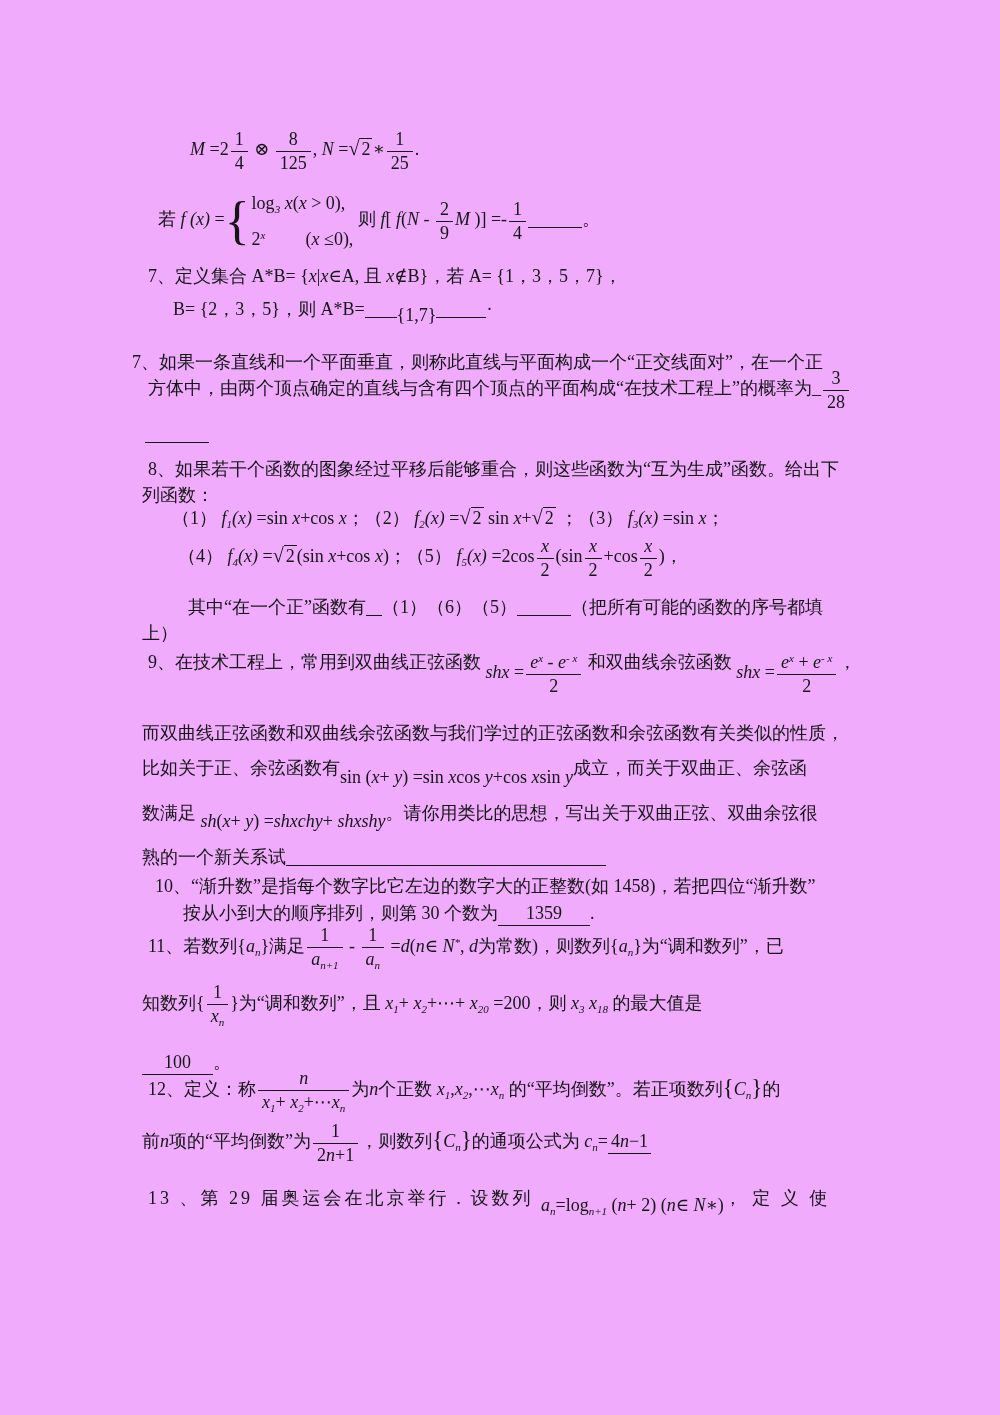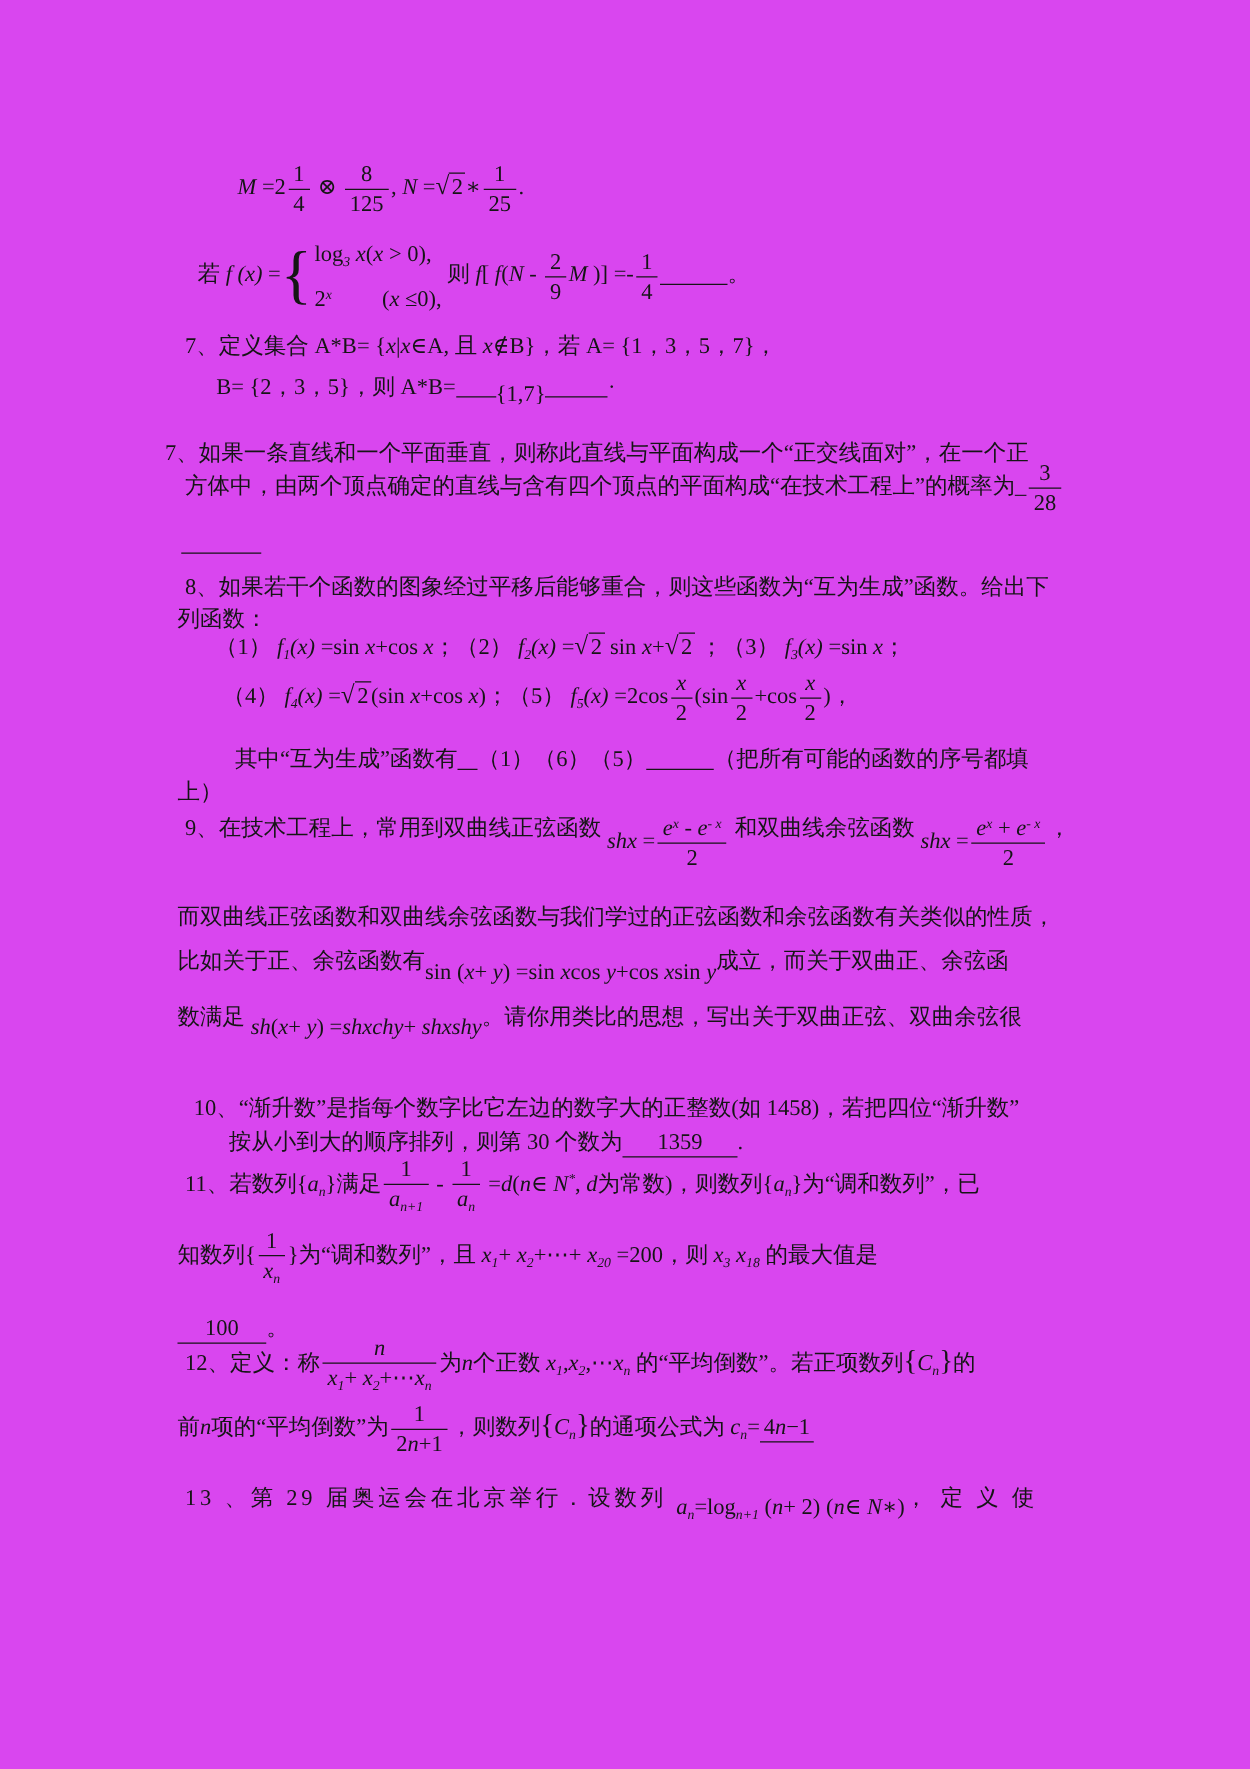--- a/index.html
+++ b/index.html
@@ -1,17 +1,17 @@
 <!DOCTYPE html>
 <html><head>
 <meta charset="utf-8">
 <style>
   html,body{margin:0;padding:0;background:#fff;}
   .page{
-    position:relative;width:1000px;height:1415px;background:#d946ef;
+    position:relative;width:1000px;height:1415px;background:#f0abfc;
     font-family:"Liberation Serif","DejaVu Serif",serif;
     font-size:18px;color:#151515;overflow:hidden;
   }
   .line{position:absolute;white-space:nowrap;line-height:24px;}
   .t{font-style:normal;}
   .m{font-style:italic;}
   .dn{font-size:11px;font-style:italic;vertical-align:-4px;}
   .up{font-size:11px;font-style:italic;vertical-align:6px;}
   .grp{position:relative;display:inline-block;}
   .frac{display:inline-block;vertical-align:middle;text-align:center;margin:0 2px;line-height:1.15;}
@@ -42,26 +42,27 @@
       </span><span class="t"> 则 </span><span class="m">f</span><span class="t">[ </span><span class="m">f</span><span class="t">(</span><span class="m">N</span><span class="t"> - </span><span class="frac"><span class="num"><span class="t">2</span></span><span class="den"><span class="t">9</span></span></span><span class="m">M</span><span class="t"> )] =-</span><span class="frac"><span class="num"><span class="t">1</span></span><span class="den"><span class="t">4</span></span></span><span class="blank" style="width: 54px;"></span><span class="t">。</span></div>
   <div class="line" style="left: 148px; top: 264px;"><span class="t">7、定义集合 A*B= {</span><span class="m">x</span><span class="t">|</span><span class="m">x</span><span class="t">∈A, 且 </span><span class="m">x</span><span class="t">∉B}，若 A= {1，3，5，7}，</span></div>
   <div class="line" style="left: 173px; top: 297px;"><span class="t">B= {2，3，5}，则 A*B=</span><span class="blank" style="width: 32px;"></span><span class="t" style="position: relative; top: 6px;">{1,7}</span><span class="blank" style="width: 50px;"></span><span class="t">·</span></div>
   <div class="line" style="left: 132px; top: 350px;"><span class="t">7、如果一条直线和一个平面垂直，则称此直线与平面构成一个“正交线面对”，在一个正</span></div>
   <div class="line" style="left: 148px; top: 368px;"><span class="t">方体中，由两个顶点确定的直线与含有四个顶点的平面构成“在技术工程上”的概率为_</span><span class="frac"><span class="num"><span class="t">3</span></span><span class="den"><span class="t">28</span></span></span></div>
   <div class="line" style="left: 145px; top: 422px;"><span class="blank" style="width: 64px;"></span></div>
   <div class="line" style="left: 148px; top: 457px;"><span class="t">8、如果若干个函数的图象经过平移后能够重合，则这些函数为“互为生成”函数。给出下</span></div>
   <div class="line" style="left: 142px; top: 483px;"><span class="t">列函数：</span></div>
   <div class="line" style="left: 172px; top: 505px;"><span class="t">（1） </span><span class="m">f</span><span class="dn">1</span><span class="m">(x)</span><span class="t"> =sin </span><span class="m">x</span><span class="t">+cos </span><span class="m">x</span><span class="t">；（2） </span><span class="m">f</span><span class="dn">2</span><span class="m">(x)</span><span class="t"> =</span><span class="sqrt"><span class="rad">√</span><span class="radbody"><span class="t">2</span></span></span><span class="t"> sin </span><span class="m">x</span><span class="t">+</span><span class="sqrt"><span class="rad">√</span><span class="radbody"><span class="t">2</span></span></span><span class="t"> ；（3） </span><span class="m">f</span><span class="dn">3</span><span class="m">(x)</span><span class="t"> =sin </span><span class="m">x</span><span class="t">；</span></div>
   <div class="line" style="left: 178px; top: 536px;"><span class="t">（4） </span><span class="m">f</span><span class="dn">4</span><span class="m">(x)</span><span class="t"> =</span><span class="sqrt"><span class="rad">√</span><span class="radbody"><span class="t">2</span></span></span><span class="t">(sin </span><span class="m">x</span><span class="t">+cos </span><span class="m">x</span><span class="t">)；（5） </span><span class="m">f</span><span class="dn">5</span><span class="m">(x)</span><span class="t"> =2cos</span><span class="frac"><span class="num"><span class="m">x</span></span><span class="den"><span class="t">2</span></span></span><span class="t">(sin</span><span class="frac"><span class="num"><span class="m">x</span></span><span class="den"><span class="t">2</span></span></span><span class="t">+cos</span><span class="frac"><span class="num"><span class="m">x</span></span><span class="den"><span class="t">2</span></span></span><span class="t">)，</span></div>
-  <div class="line" style="left: 188px; top: 595px;"><span class="t">其中“互为生成”函数有</span><span class="blank" style="width: 16px;"></span><span class="t">（1）（6）（5）</span><span class="blank" style="width: 54px;"></span><span class="t">（把所有可能的函数的序号都填</span></div>
+  <div class="line" style="left: 188px; top: 595px;"><span class="t">其中“在一个正”函数有</span><span class="blank" style="width: 16px;"></span><span class="t">（1）（6）（5）</span><span class="blank" style="width: 54px;"></span><span class="t">（把所有可能的函数的序号都填</span></div>
   <div class="line" style="left: 142px; top: 621px;"><span class="t">上）</span></div>
   <div class="line" style="left: 148px; top: 642px;"><span class="t">9、在技术工程上，常用到双曲线正弦函数 </span><span class="grp" style="top: 10px;"><span class="m">shx</span><span class="t"> =</span><span class="frac"><span class="num"><span class="m">e</span><span class="up">x</span><span class="t"> - </span><span class="m">e</span><span class="up">- x</span></span><span class="den"><span class="t">2</span></span></span></span><span class="t"> 和双曲线余弦函数 </span><span class="grp" style="top: 10px;"><span class="m">shx</span><span class="t"> =</span><span class="frac"><span class="num"><span class="m">e</span><span class="up">x</span><span class="t"> + </span><span class="m">e</span><span class="up">- x</span></span><span class="den"><span class="t">2</span></span></span></span><span class="t">，</span></div>
   <div class="line" style="left: 142px; top: 721px;"><span class="t">而双曲线正弦函数和双曲线余弦函数与我们学过的正弦函数和余弦函数有关类似的性质，</span></div>
   <div class="line" style="left: 142px; top: 756px;"><span class="t">比如关于正、余弦函数有</span><span class="grp" style="top: 9px;"><span class="t">sin (</span><span class="m">x</span><span class="t">+ </span><span class="m">y</span><span class="t">) =sin </span><span class="m">x</span><span class="t">cos </span><span class="m">y</span><span class="t">+cos </span><span class="m">x</span><span class="t">sin </span><span class="m">y</span></span><span class="t">成立，而关于双曲正、余弦函</span></div>
   <div class="line" style="left: 142px; top: 801px;"><span class="t">数满足 </span><span class="grp" style="top: 8px;"><span class="m">sh</span><span class="t">(</span><span class="m">x</span><span class="t">+ </span><span class="m">y</span><span class="t">) =</span><span class="m">shxchy</span><span class="t">+ </span><span class="m">shxshy</span></span><span class="t">。请你用类比的思想，写出关于双曲正弦、双曲余弦很</span></div>
+  <div class="line" style="left: 142px; top: 845px;"><span class="t">熟的一个新关系试</span><span class="blank" style="width: 320px;"></span></div>
   <div class="line" style="left: 155px; top: 874px;"><span class="t">10、“渐升数”是指每个数字比它左边的数字大的正整数(如 1458)，若把四位“渐升数”</span></div>
   <div class="line" style="left: 183px; top: 901px;"><span class="t">按从小到大的顺序排列，则第 30 个数为</span><span class="ua" style="padding: 0px 28px;"><span class="t">1359</span></span><span class="t">.</span></div>
   <div class="line" style="left: 148px; top: 925px;"><span class="t">11、若数列{</span><span class="m">a</span><span class="dn">n</span><span class="t">}满足</span><span class="frac"><span class="num"><span class="t">1</span></span><span class="den"><span class="m">a</span><span class="dn">n+1</span></span></span><span class="t"> - </span><span class="frac"><span class="num"><span class="t">1</span></span><span class="den"><span class="m">a</span><span class="dn">n</span></span></span><span class="t"> =</span><span class="m">d</span><span class="t">(</span><span class="m">n</span><span class="t">∈ </span><span class="m">N</span><span class="up">*</span><span class="t">, </span><span class="m">d</span><span class="t">为常数)，则数列{</span><span class="m">a</span><span class="dn">n</span><span class="t">}为“调和数列”，已</span></div>
   <div class="line" style="left: 142px; top: 982px;"><span class="t">知数列{</span><span class="frac"><span class="num"><span class="t">1</span></span><span class="den"><span class="m">x</span><span class="dn">n</span></span></span><span class="t">}为“调和数列”，且 </span><span class="m">x</span><span class="dn">1</span><span class="t">+ </span><span class="m">x</span><span class="dn">2</span><span class="t">+⋯+ </span><span class="m">x</span><span class="dn">20</span><span class="t"> =200，则 </span><span class="m">x</span><span class="dn">3</span><span class="t"> </span><span class="m">x</span><span class="dn">18</span><span class="t"> 的最大值是</span></div>
   <div class="line" style="left: 142px; top: 1050px;"><span class="ua" style="padding: 0px 22px;"><span class="t">100</span></span><span class="t">。</span></div>
   <div class="line" style="left: 148px; top: 1068px;"><span class="t">12、定义：称</span><span class="frac"><span class="num"><span class="m">n</span></span><span class="den"><span class="m">x</span><span class="dn">1</span><span class="t">+ </span><span class="m">x</span><span class="dn">2</span><span class="t">+⋯</span><span class="m">x</span><span class="dn">n</span></span></span><span class="t">为</span><span class="m">n</span><span class="t">个正数 </span><span class="m">x</span><span class="dn">1</span><span class="t">,</span><span class="m">x</span><span class="dn">2</span><span class="t">,⋯</span><span class="m">x</span><span class="dn">n</span><span class="t"> 的“平均倒数”。若正项数列</span><span class="t" style="font-size: 23px;">{</span><span class="m">C</span><span class="dn">n</span><span class="t" style="font-size: 23px;">}</span><span class="t">的</span></div>
   <div class="line" style="left: 142px; top: 1121px;"><span class="t">前</span><span class="m">n</span><span class="t">项的“平均倒数”为</span><span class="frac"><span class="num"><span class="t">1</span></span><span class="den"><span class="t">2</span><span class="m">n</span><span class="t">+1</span></span></span><span class="t">，则数列</span><span class="t" style="font-size: 23px;">{</span><span class="m">C</span><span class="dn">n</span><span class="t" style="font-size: 23px;">}</span><span class="t">的通项公式为 </span><span class="m">c</span><span class="dn">n</span><span class="t">=</span><span class="ua" style="padding: 0px 3px;"><span class="t"> 4</span><span class="m">n</span><span class="t">−1 </span></span></div>
   <div class="line" style="left: 148px; top: 1186px;"><span class="t" style="letter-spacing: 3px;">13 、第 29 届奥运会在北京举行．设数列 </span><span class="grp" style="top: 7px;"><span class="m">a</span><span class="dn">n</span><span class="t">=</span><span class="t">log</span><span class="dn">n+1</span><span class="t"> (</span><span class="m">n</span><span class="t">+ 2) (</span><span class="m">n</span><span class="t">∈ </span><span class="m">N</span><span class="t">∗)</span></span><span class="t" style="letter-spacing: 3px;">， 定 义 使</span></div>
 </div>
 

